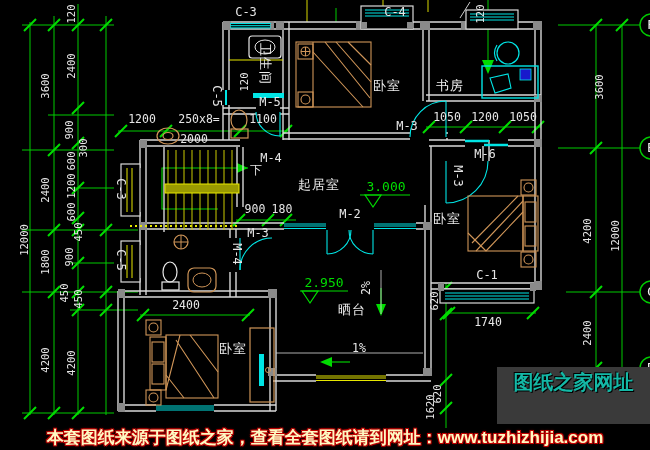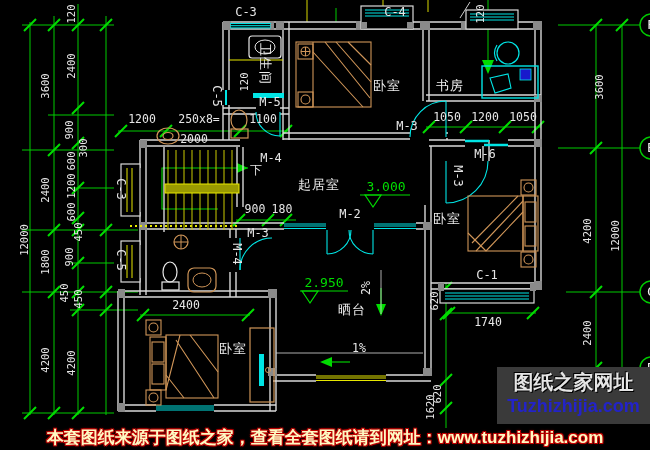--- a/index.html
+++ b/index.html
@@ -10,21 +10,21 @@
   .dimB{fill:#e6e6e6;font:11.5px "DejaVu Sans Mono",monospace;}
   .lbl{fill:#e6e6e6;font:12px "DejaVu Sans Mono",monospace;}
   .room{fill:#f0f0f0;font:13px "Liberation Sans",sans-serif;letter-spacing:1px;}
   .lvl{fill:#00dd00;font:13px "DejaVu Sans Mono",monospace;}
   .grid{fill:#f2f2f2;font:13px "DejaVu Sans Mono",monospace;}
   #footer-notice{position:absolute;left:0;top:426px;width:650px;text-align:center;
     font-size:17px;font-weight:bold;color:#fef9c3;
     text-shadow:-1px -1px 0 #c00000,1px -1px 0 #c00000,-1px 1px 0 #c00000,1px 1px 0 #c00000,0 0 3px #e00000;}
   #watermark{position:absolute;left:497px;top:367px;width:153px;height:57px;background:#3a3a3a;
     text-align:center;padding-top:3px;box-sizing:border-box;}
-  #wm-title{font-size:20px;font-weight:bold;color:#e5e5e5;line-height:24px;
+  #wm-title{font-size:20px;font-weight:bold;color:#14b8a6;line-height:24px;
     text-shadow:1px 1px 0 #000,-1px -1px 0 #000;}
   #wm-url{font-size:18px;font-weight:bold;color:#2323c8;line-height:24px;}
 </style>
 </head>
 <body>
 
 <div id="stage">
 <svg width="650" height="450" viewBox="0 0 650 450">
 
   <g stroke="#00cc00" stroke-width="1" fill="none">
@@ -387,17 +387,16 @@
 
     <text class="grid" x="633" y="29" text-anchor="middle">F</text>
     <text class="grid" x="633" y="152" text-anchor="middle">E</text>
     <text class="grid" x="633" y="296" text-anchor="middle">C</text>
     <text class="grid" x="633" y="372" text-anchor="middle">B</text>
   </g>
 </svg>
 
 <div id="watermark">
   <div id="wm-title">图纸之家网址</div>
-  <div id="wm-url">Tuzhizhijia.com</div>
 </div>
 
 <div id="footer-notice">本套图纸来源于图纸之家，查看全套图纸请到网址：www.tuzhizhijia.com</div>
 </div>
 
 </body></html>

